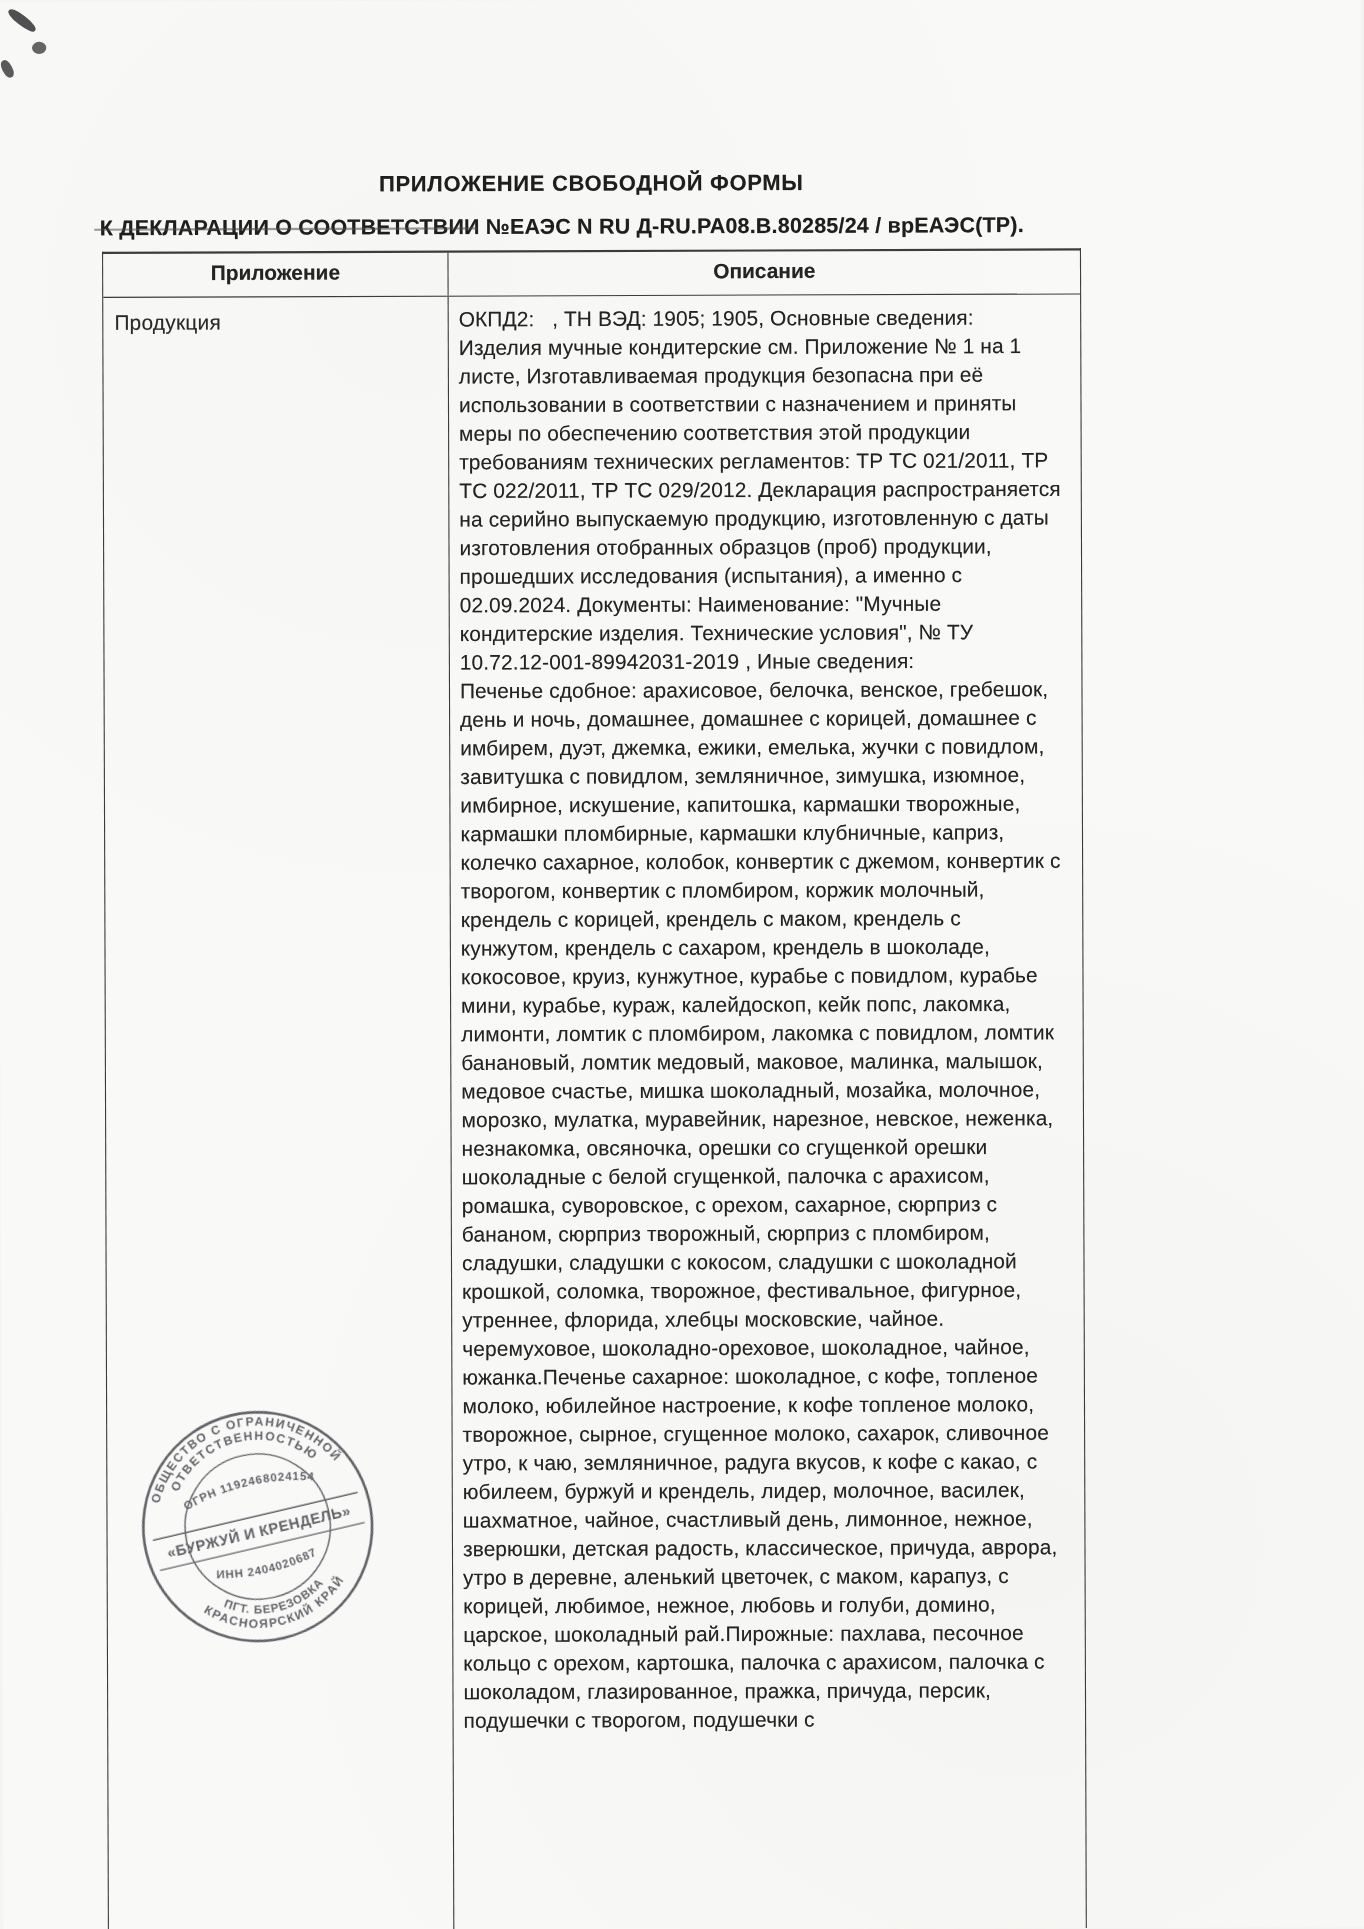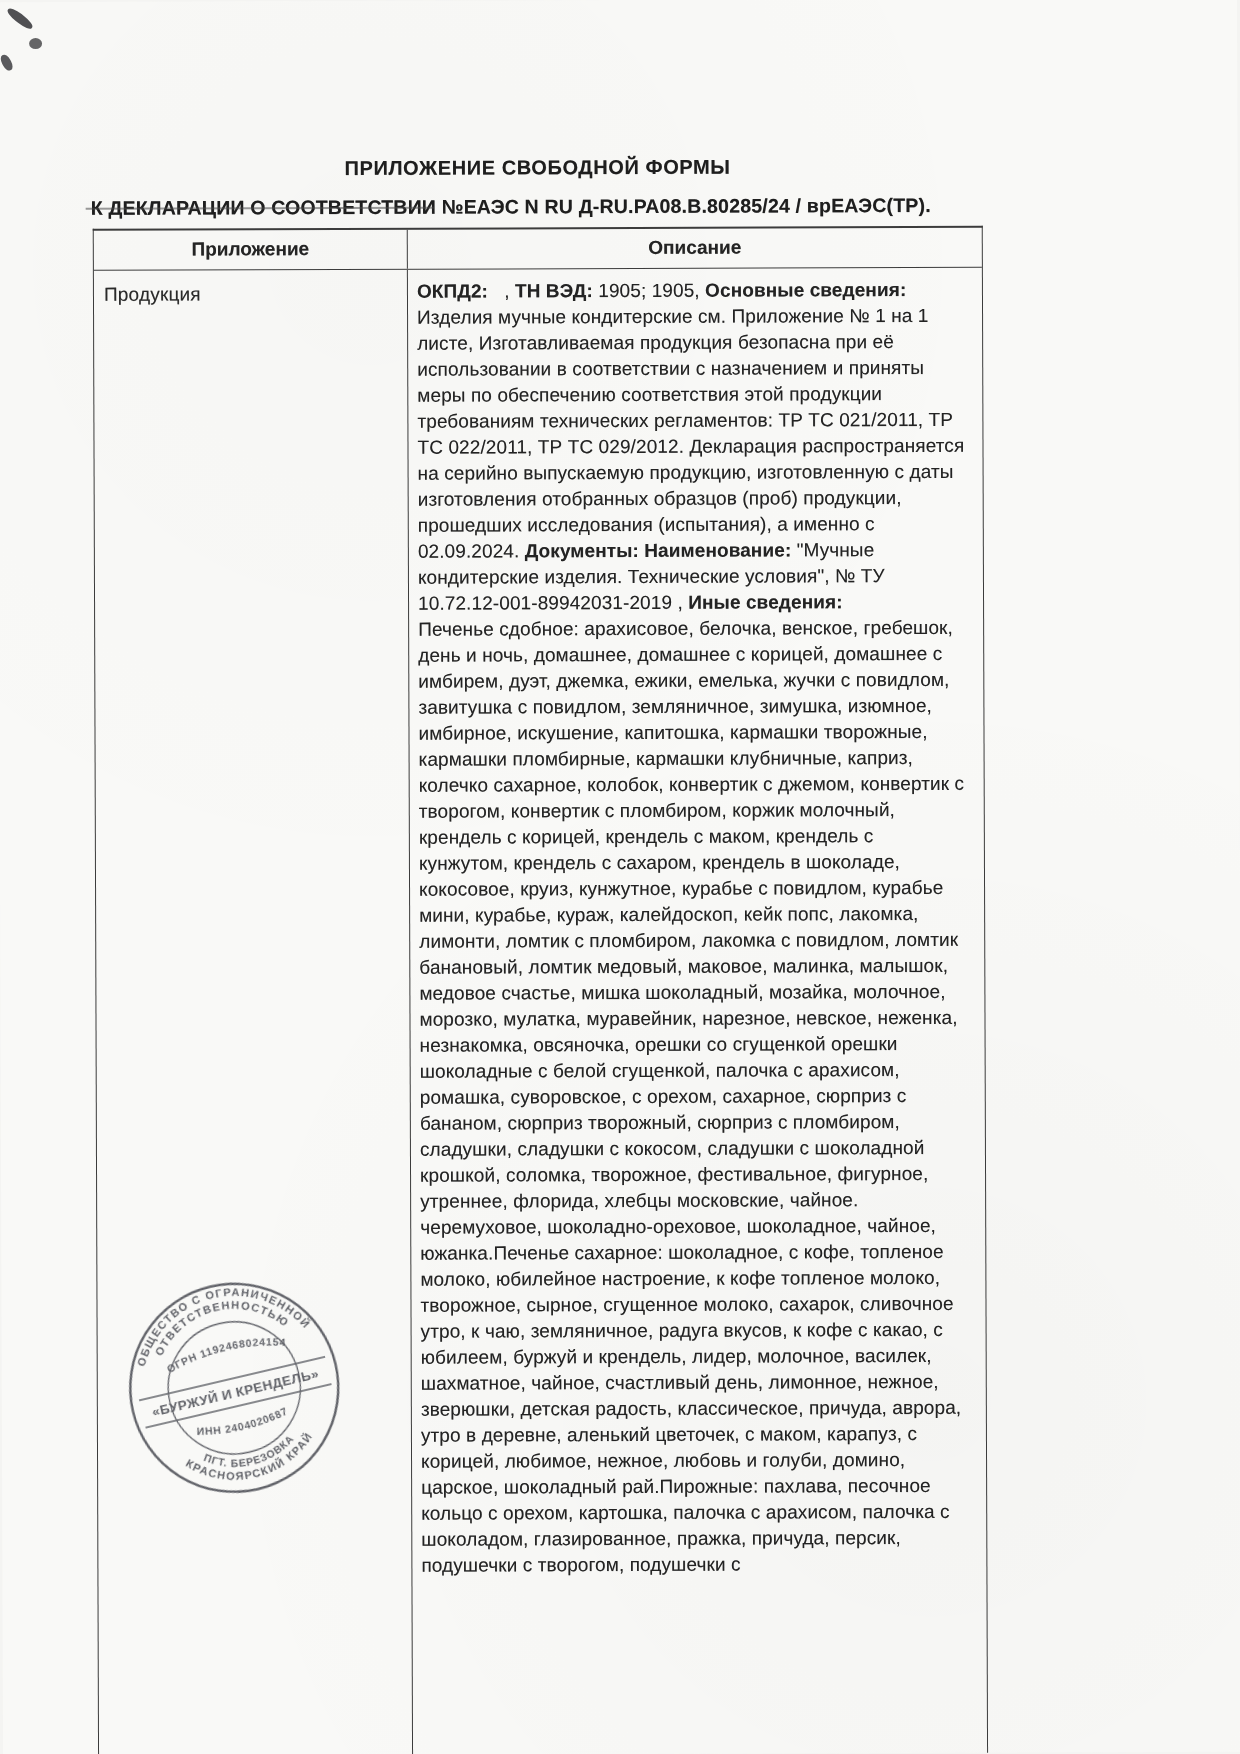--- a/index.html
+++ b/index.html
@@ -65,21 +65,21 @@
   .row-label {
     font-size: 19px; color: #2a2a2a; letter-spacing: 0.2px;
     text-shadow: 0.2px 0.2px 0.4px rgba(40,40,40,0.35);
   }
   .description {
     font-size: 19px; line-height: 26px; letter-spacing: 0.1px;
     color: #232323;
     white-space: pre-wrap;
     text-shadow: 0.15px 0.15px 0.4px rgba(40,40,40,0.35);
   }
-  .seg-bold { font-weight: bold; }
+  .seg-bold { font-weight: normal; }
   .stamp {
     position: absolute; left: 24px; top: 1005px;
     width: 225px; height: 225px;
     transform: rotate(-13deg);
     opacity: 0.82;
     filter: blur(0.35px);
   }
   .st-arc {
     font-family: "Liberation Sans", sans-serif;
     font-size: 11px; font-weight: bold; letter-spacing: 1.4px;

